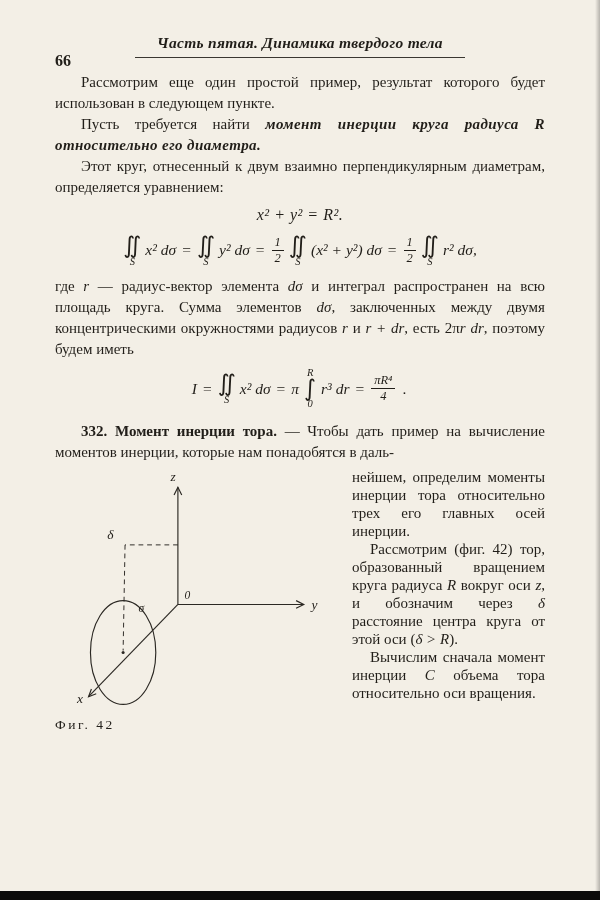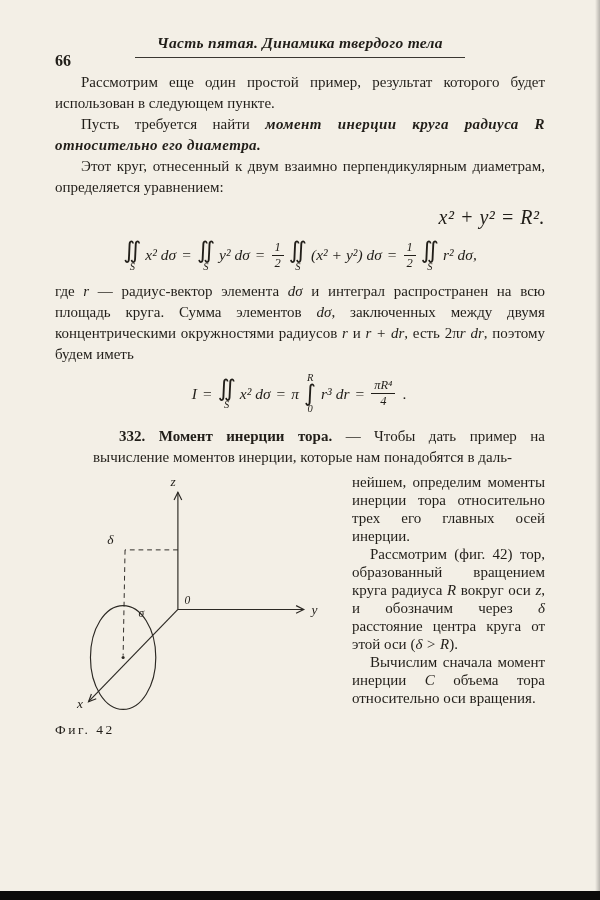--- a/index.html
+++ b/index.html
@@ -21,34 +21,34 @@
   .indent { text-indent:26px; }
   .indent2 { text-indent:18px; }
   .emph { font-style:italic; font-weight:bold; letter-spacing:.4px; }
   i, .it { font-style:italic; }
   b, .bold { font-weight:bold; }
 
   .display-eq {
     display:flex; justify-content:center; align-items:center;
     margin:8px 0 9px 0; font-size:15.5px;
   }
-  .display-eq.simple { font-style:italic; letter-spacing:.5px; font-size:20px;justify-content:flex-end; }
+  .display-eq.simple { font-style:italic; letter-spacing:.5px; font-size:16px; }
   .mvar { font-style:italic; margin:8px 2px; white-space:nowrap; }
   .mop  { margin:0 4px; }
   .iint { display:inline-flex; flex-direction:column; align-items:center; margin:0 2px; }
   .iint .sym { font-family:"DejaVu Sans",sans-serif; font-size:23px; line-height:22px; }
   .iint .isub { font-size:10.5px; font-style:italic; line-height:10px; margin-top:1px; }
   .intlim { display:inline-flex; flex-direction:column; align-items:center; margin:0 3px; }
   .intlim .ilim { font-size:10.5px; font-style:italic; line-height:10px; }
   .intlim .isym { font-family:"DejaVu Sans",sans-serif; font-size:23px; line-height:21px; }
   .frac { display:inline-flex; flex-direction:column; align-items:center; margin:0 3px; font-size:12.5px; font-style:italic; }
   .frac .num { border-bottom:1px solid #211e19; padding:0 3px 1px 3px; line-height:13px; }
   .frac .den { padding-top:1px; line-height:13px; }
 
-  .section-para { margin-top:12px;margin-left:38px; }
+  .section-para { margin-top:12px; }
 
   .fig-row { display:flex; margin-top:5px; }
   .fig-block { flex:0 0 295px; width:295px; }
   .fig-svg { display:block; width:290px; height:246px; }
   .fig-caption { text-align:left; width:260px; font-size:13.5px; letter-spacing:2.5px; margin-top:3px; }
   .col-text { flex:1 1 auto; padding-left:2px; }
   .col-text p.para { line-height:18px; }
 
   .bottom-bar { position:absolute; left:0; bottom:0; width:100%; height:9px; background:#0c0b0a; }
   .right-shadow { position:absolute; top:0; right:0; width:5px; height:100%;

